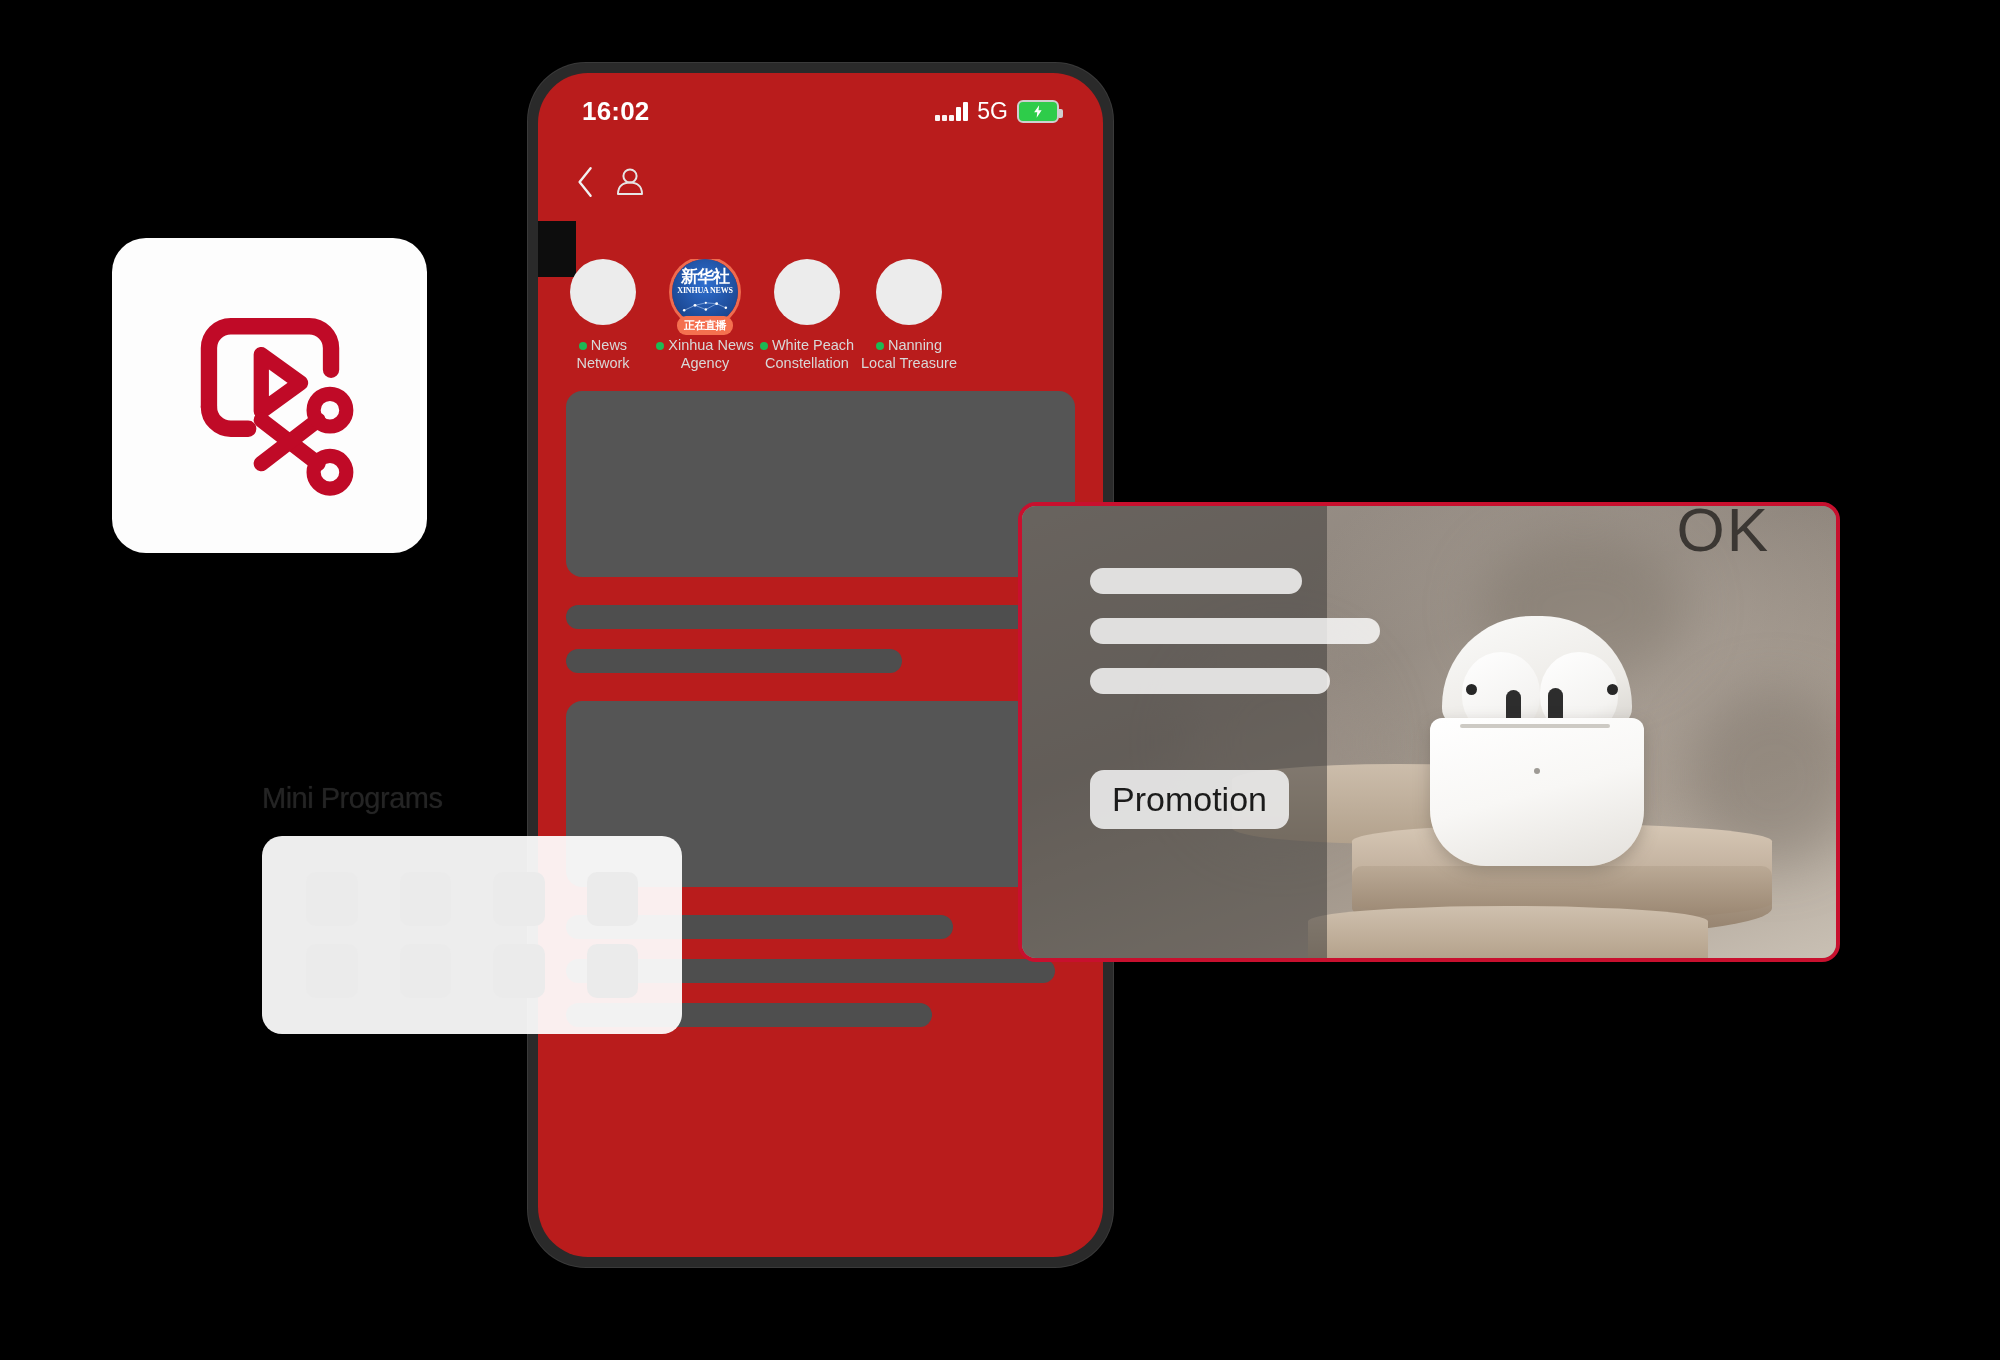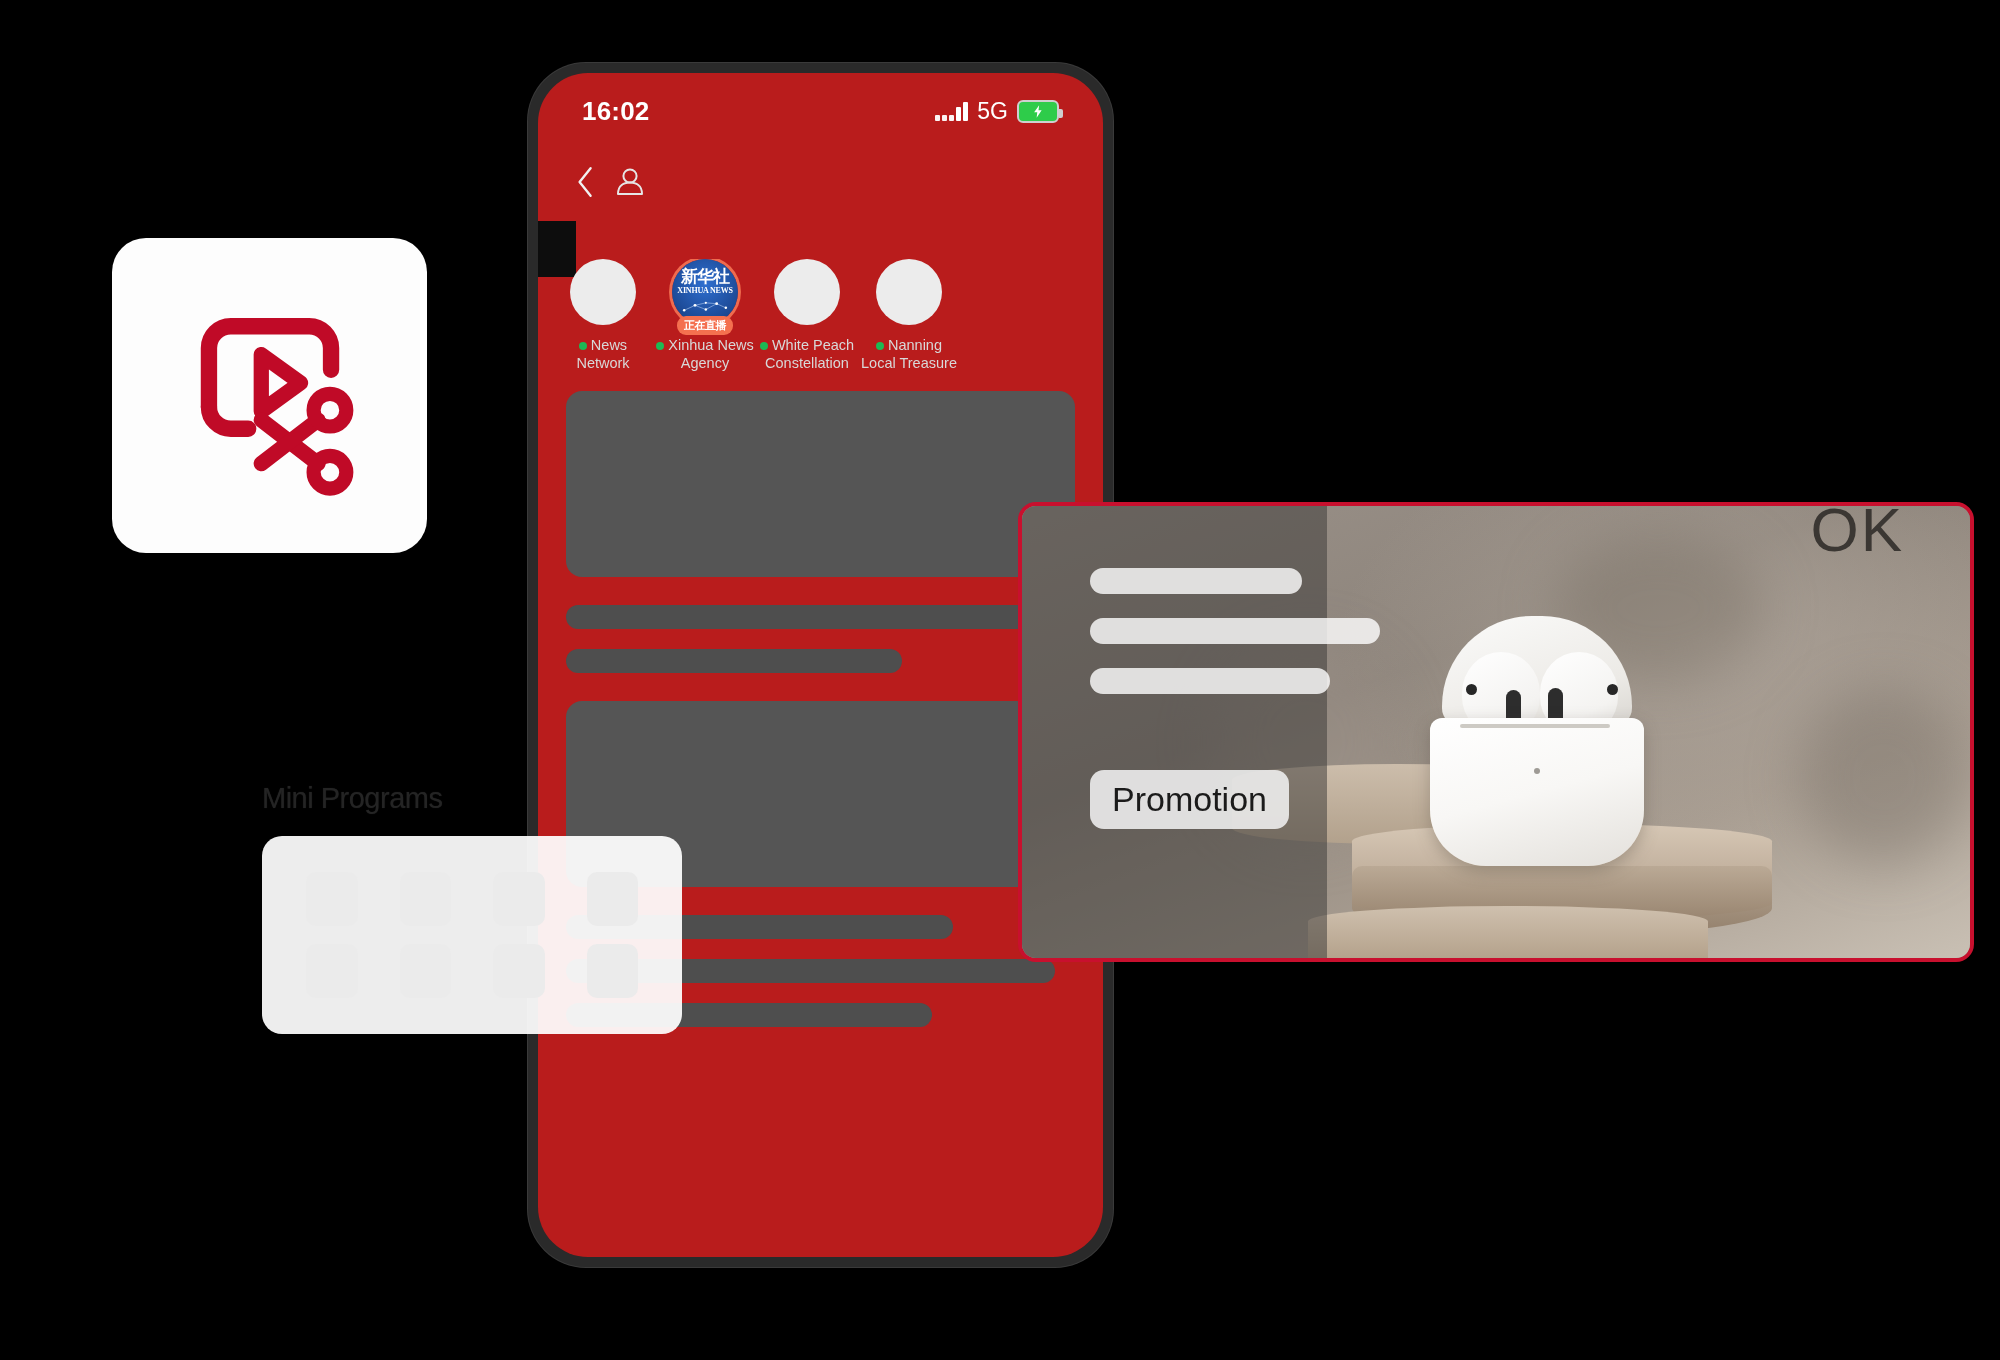--- a/index.html
+++ b/index.html
@@ -143,21 +143,21 @@
   }
   .mini-grid {
     position:absolute; left:262px; top:836px; width:420px; height:198px;
     display:grid; grid-template-columns: repeat(4, 1fr); grid-template-rows: repeat(2, 1fr);
     padding: 36px 44px; gap: 18px 42px;
   }
   .mini-sq { background:#ebebeb; border-radius:10px; }
 
   
   .promo {
-    position:absolute; left:1018px; top:502px; width:956px; height:460px;
+    position:absolute; left:1018px; top:502px; width:822px; height:460px;
     border: 4px solid #C8102E; border-radius: 18px; overflow:hidden;
     background:#8c8278;
   }
   .promo-photo { position:absolute; inset:0; }
   .promo-bg {
     position:absolute; inset:0;
     background:
       radial-gradient(ellipse 55% 70% at 72% 30%, rgba(175,165,155,.75) 0%, rgba(140,130,120,0) 70%),
       linear-gradient(160deg, #9a9189 0%, #8d847b 38%, #a79c90 70%, #c9c0b4 100%);
   }

